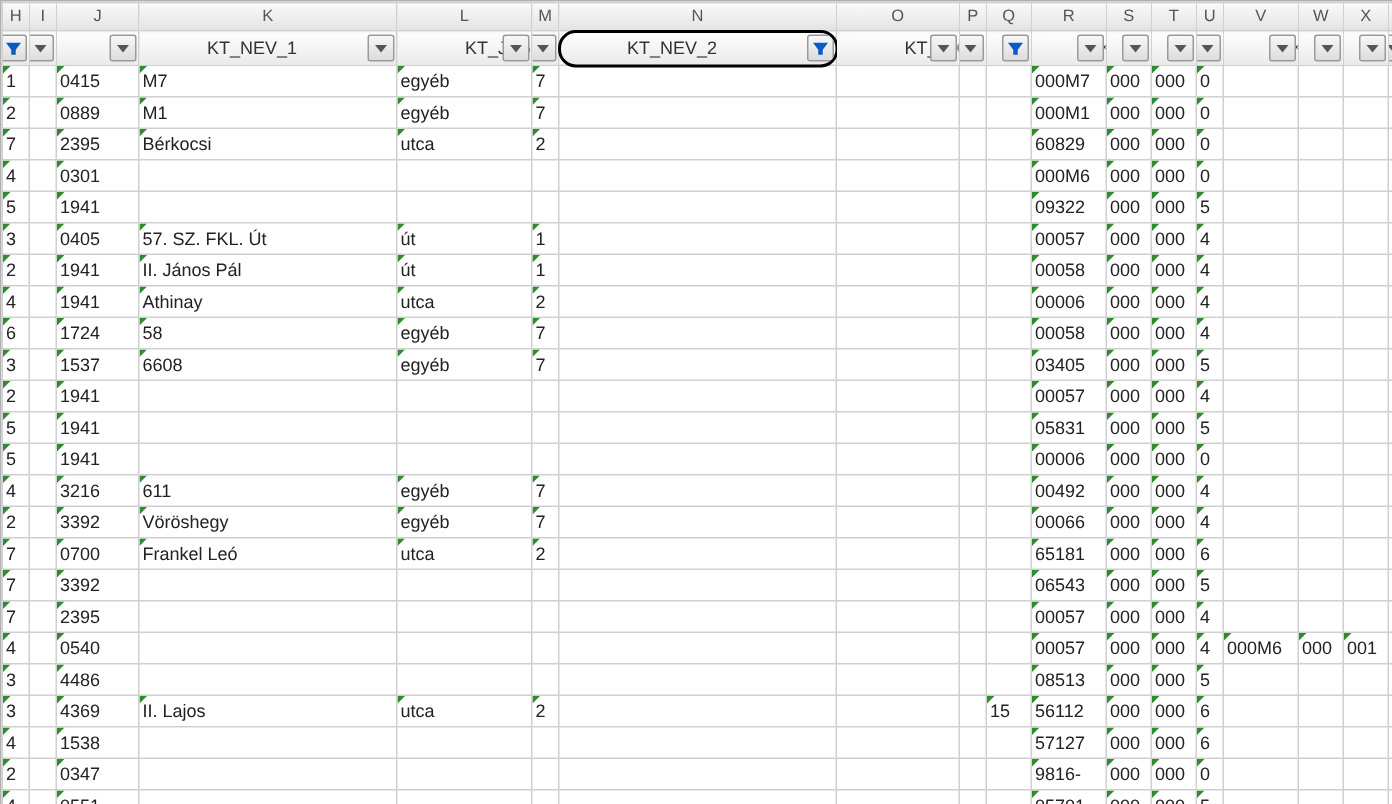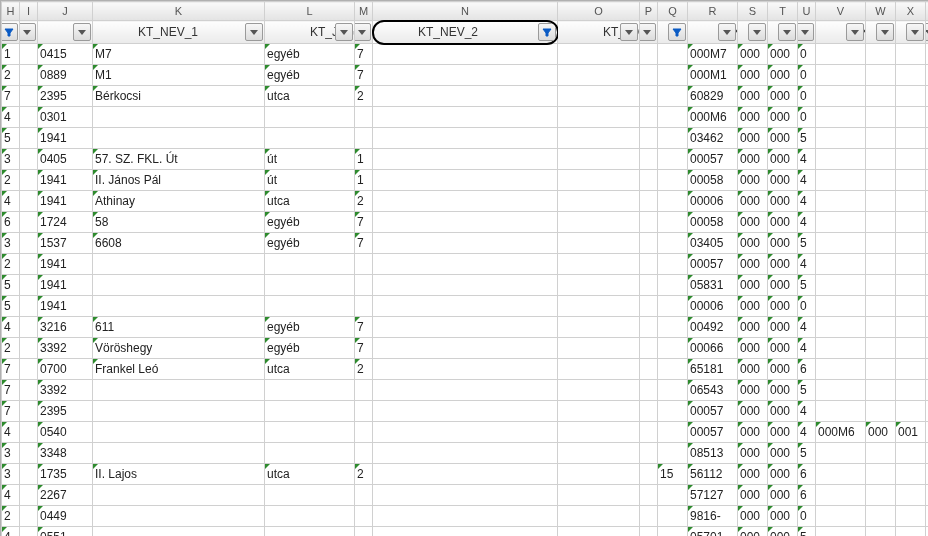--- a/index.html
+++ b/index.html
@@ -262,21 +262,21 @@
           <td><span class="gt"></span><span class="v">5</span></td>
           <td></td>
           <td><span class="gt"></span><span class="v">1941</span></td>
           <td></td>
           <td></td>
           <td></td>
           <td></td>
           <td></td>
           <td></td>
           <td></td>
-          <td><span class="gt"></span><span class="v">03462</span></td>
+          <td><span class="gt"></span><span class="v">09322</span></td>
           <td><span class="gt"></span><span class="v">000</span></td>
           <td><span class="gt"></span><span class="v">000</span></td>
           <td><span class="gt"></span><span class="v">5</span></td>
           <td></td>
           <td></td>
           <td></td>
           <td></td>
         </tr>
         <tr>
           <td><span class="gt"></span><span class="v">3</span></td>
@@ -554,81 +554,81 @@
           <td><span class="gt"></span><span class="v">000</span></td>
           <td><span class="gt"></span><span class="v">4</span></td>
           <td><span class="gt"></span><span class="v">000M6</span></td>
           <td><span class="gt"></span><span class="v">000</span></td>
           <td><span class="gt"></span><span class="v">001</span></td>
           <td></td>
         </tr>
         <tr>
           <td><span class="gt"></span><span class="v">3</span></td>
           <td></td>
-          <td><span class="gt"></span><span class="v">3348</span></td>
+          <td><span class="gt"></span><span class="v">4486</span></td>
           <td></td>
           <td></td>
           <td></td>
           <td></td>
           <td></td>
           <td></td>
           <td></td>
           <td><span class="gt"></span><span class="v">08513</span></td>
           <td><span class="gt"></span><span class="v">000</span></td>
           <td><span class="gt"></span><span class="v">000</span></td>
           <td><span class="gt"></span><span class="v">5</span></td>
           <td></td>
           <td></td>
           <td></td>
           <td></td>
         </tr>
         <tr>
           <td><span class="gt"></span><span class="v">3</span></td>
           <td></td>
-          <td><span class="gt"></span><span class="v">1735</span></td>
+          <td><span class="gt"></span><span class="v">4369</span></td>
           <td><span class="gt"></span><span class="v">II. Lajos</span></td>
           <td><span class="gt"></span><span class="v">utca</span></td>
           <td><span class="gt"></span><span class="v">2</span></td>
           <td></td>
           <td></td>
           <td></td>
           <td><span class="gt"></span><span class="v">15</span></td>
           <td><span class="gt"></span><span class="v">56112</span></td>
           <td><span class="gt"></span><span class="v">000</span></td>
           <td><span class="gt"></span><span class="v">000</span></td>
           <td><span class="gt"></span><span class="v">6</span></td>
           <td></td>
           <td></td>
           <td></td>
           <td></td>
         </tr>
         <tr>
           <td><span class="gt"></span><span class="v">4</span></td>
           <td></td>
-          <td><span class="gt"></span><span class="v">2267</span></td>
+          <td><span class="gt"></span><span class="v">1538</span></td>
           <td></td>
           <td></td>
           <td></td>
           <td></td>
           <td></td>
           <td></td>
           <td></td>
           <td><span class="gt"></span><span class="v">57127</span></td>
           <td><span class="gt"></span><span class="v">000</span></td>
           <td><span class="gt"></span><span class="v">000</span></td>
           <td><span class="gt"></span><span class="v">6</span></td>
           <td></td>
           <td></td>
           <td></td>
           <td></td>
         </tr>
         <tr>
           <td><span class="gt"></span><span class="v">2</span></td>
           <td></td>
-          <td><span class="gt"></span><span class="v">0449</span></td>
+          <td><span class="gt"></span><span class="v">0347</span></td>
           <td></td>
           <td></td>
           <td></td>
           <td></td>
           <td></td>
           <td></td>
           <td></td>
           <td><span class="gt"></span><span class="v">9816-</span></td>
           <td><span class="gt"></span><span class="v">000</span></td>
           <td><span class="gt"></span><span class="v">000</span></td>

